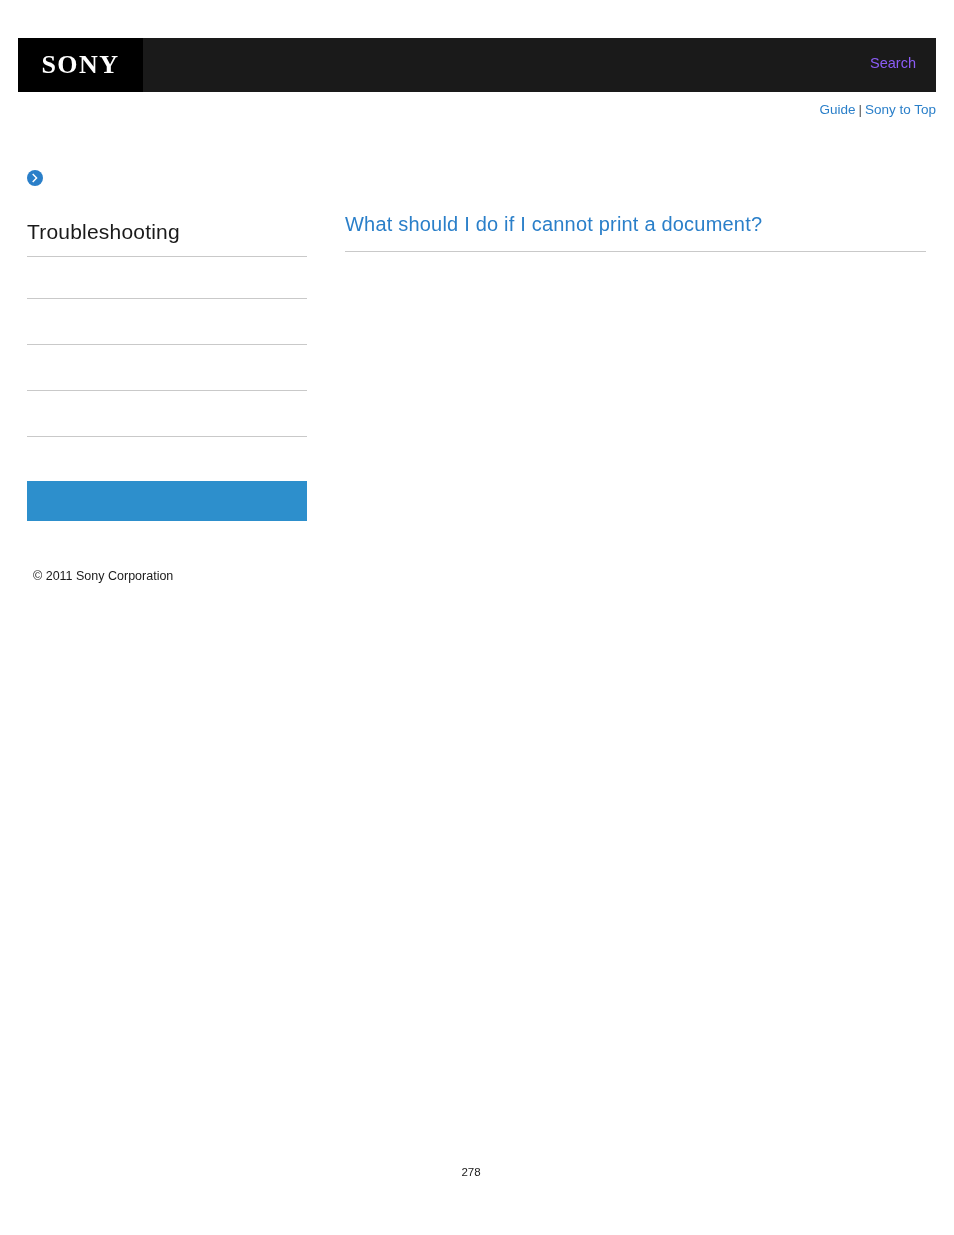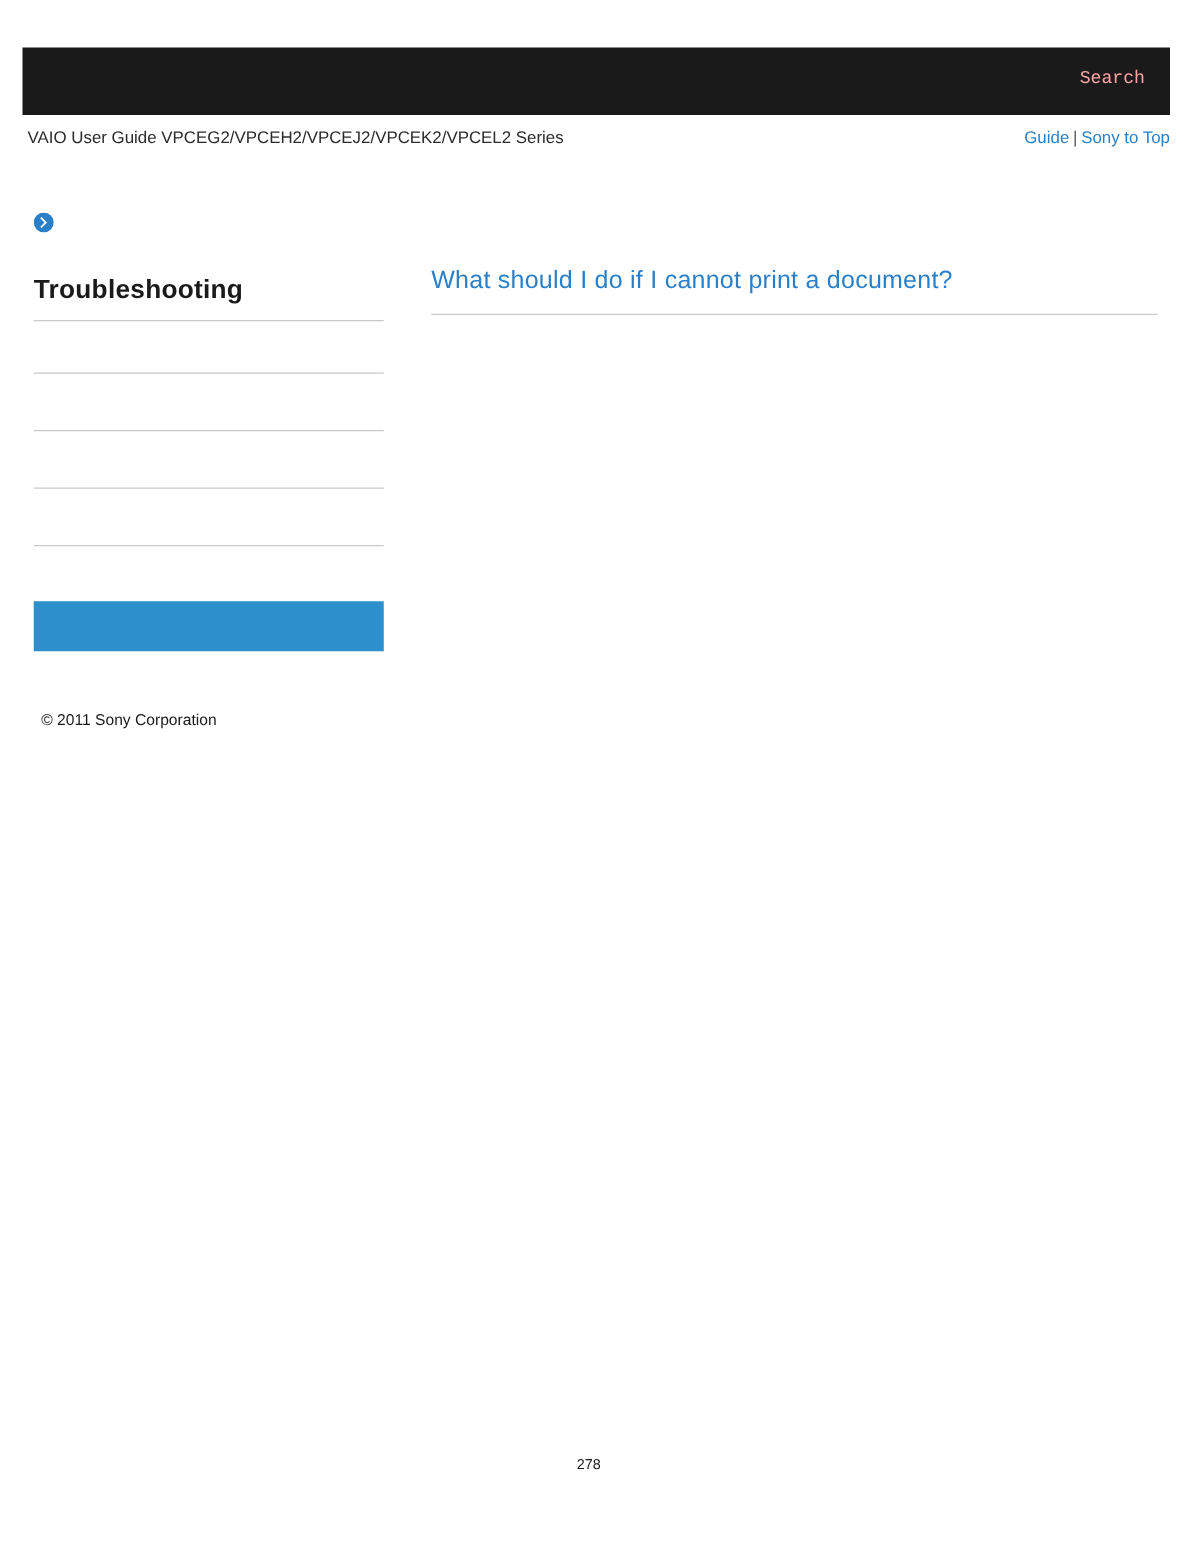--- a/index.html
+++ b/index.html
@@ -40,23 +40,22 @@
     color: #ffffff;
     font-family: "Liberation Serif", serif;
     font-weight: bold;
     font-size: 26px;
     letter-spacing: 1.5px;
   }
   .search-label {
     position: absolute;
     right: 20px;
     top: 17px;
-    color: #fca5a5;
+    color: #8b5cf6;
     font-size: 14.5px;
-    font-family: Liberation Mono, monospace;
   }
 
   
   .subhead {
     position: absolute;
     left: 22px;
     top: 102px;
     width: 914px;
     height: 22px;
   }
@@ -92,21 +91,21 @@
     width: 280px;
   }
   .arrow-icon {
     width: 16px;
     height: 16px;
     display: block;
     margin-bottom: 34px;
   }
   .section-title {
     font-size: 21px;
-    font-weight: bold;
+    font-weight: normal;
     color: #1a1a1a;
     margin: 0;
     padding: 0 0 12px 0;
     letter-spacing: 0.2px;
   }
   .rule {
     width: 280px;
     height: 0;
     border-bottom: 1px solid #c9c9c9;
   }
@@ -159,25 +158,27 @@
     width: 942px;
     text-align: center;
     font-size: 11.5px;
     color: #1a1a1a;
   }
 </style>
 </head>
 <body>
 
 <div class="topbar">
+  <div class="logo-box">
+    <span class="logo-text">SONY</span>
+  </div>
   <span class="search-label">Search</span>
 </div>
 
 <div class="subhead">
-  <span class="guide-title">VAIO User Guide VPCEG2/VPCEH2/VPCEJ2/VPCEK2/VPCEL2 Series</span>
   <span class="nav">
     <a href="#">Guide</a><span class="sep">|</span><a href="#">Sony to Top</a>
   </span>
 </div>
 
 <div class="leftcol">
   <svg class="arrow-icon" viewBox="0 0 16 16">
     <circle cx="8" cy="8" r="8" fill="#2a7fc9"></circle>
     <path d="M6.2 3.6 L10.6 8 L6.2 12.4 L5.2 11.4 L8.6 8 L5.2 4.6 Z" fill="#ffffff"></path>
   </svg>

